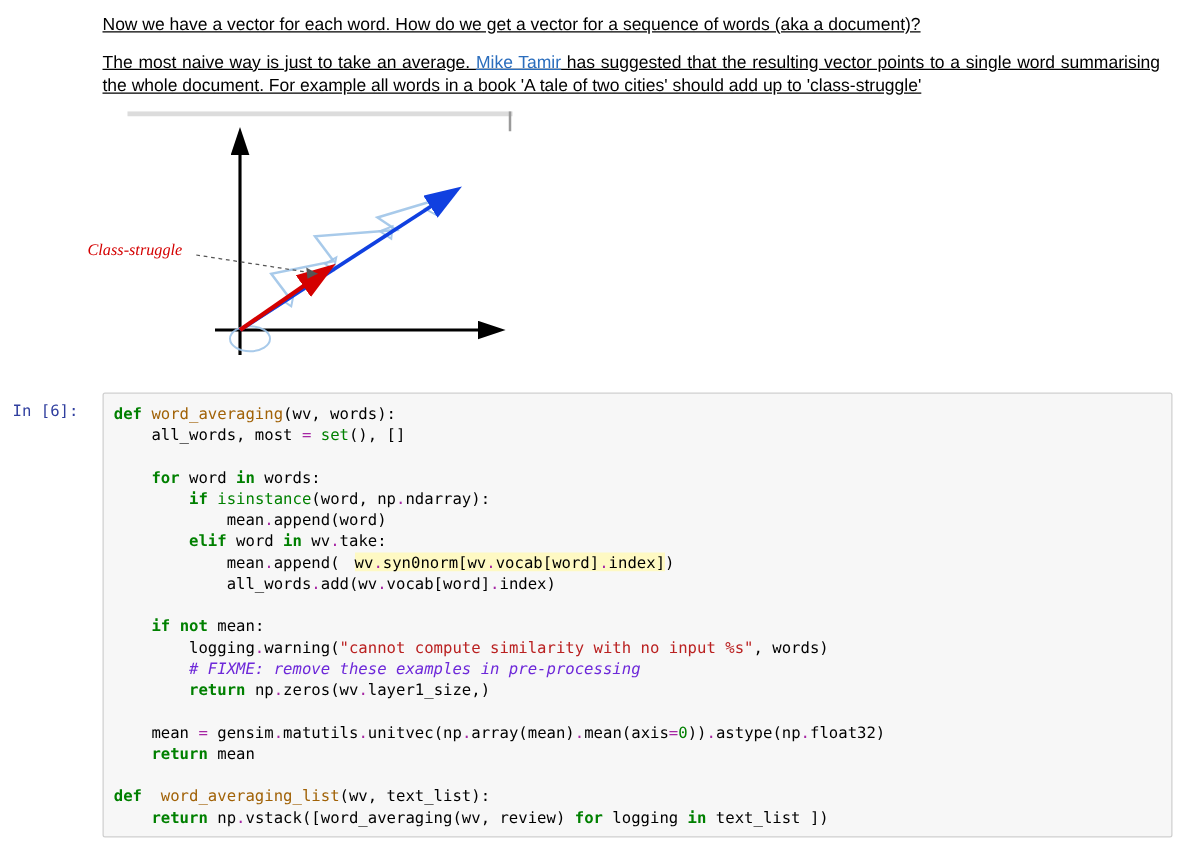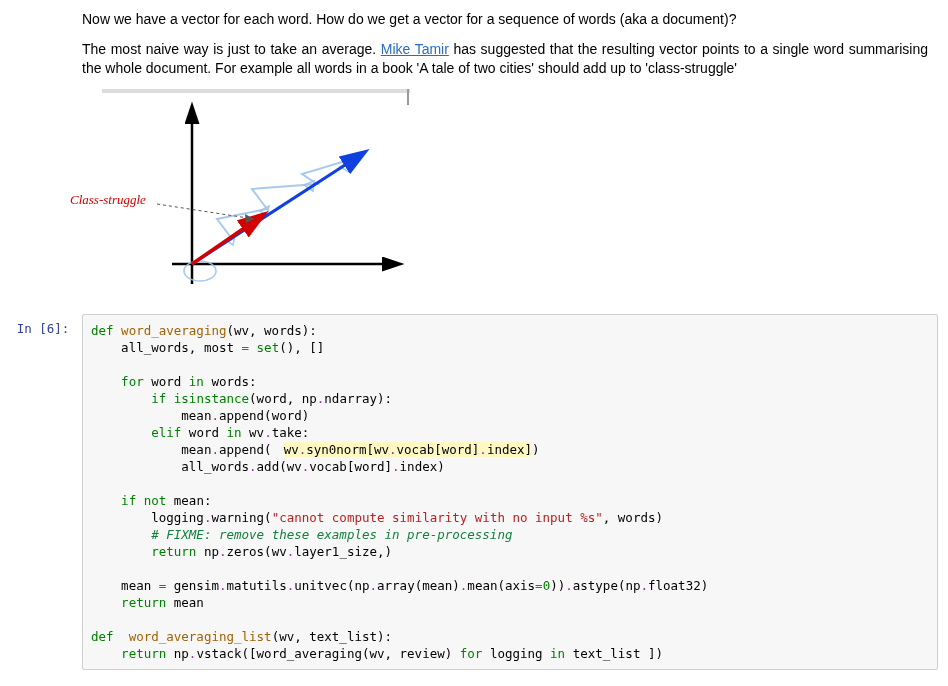--- a/index.html
+++ b/index.html
@@ -17,20 +17,21 @@
     padding: 4px 10px 10px 10px;
   }
   .markdown-cell {
     margin-left: 72px;
     margin-right: 10px;
     margin-bottom: 10px;
   }
   .markdown-cell p {
     text-align: justify;
     margin: 6px 0 10px 0;
+    text-decoration: underline;
   }
   a {
     color: #2a6dbd;
     text-decoration: underline;
     margin-top: 16px;
   }
   .figure {
     text-align: left;
     margin: 8px 0 8px -40px;
   }
@@ -43,42 +44,42 @@
     margin-top: 4px;
   }
   .prompt {
     width: 72px;
     min-width: 72px;
     box-sizing: border-box;
     padding: 6px 6px 0 0;
     color: #303f9f;
     font-family: "Menlo", "Consolas", "DejaVu Sans Mono", monospace;
     font-size: 12.5px;
-    text-align: center;
+    text-align: left;
     user-select: none;
   }
   .code-input {
     flex: 1;
     background: #f7f7f7;
     border: 1px solid #cfcfcf;
     border-radius: 2px;
     padding: 7px 8px;
     font-family: "Menlo", "Consolas", "DejaVu Sans Mono", monospace;
     font-size: 12.5px;
     line-height: 17px;
     white-space: pre;
     color: #000;
     overflow: auto;
   }
-  .kw   { color: #008000; font-weight: normal; text-align: right; }
+  .kw   { color: #008000; font-weight: bold; text-align: right; }
   .def  { color: #a16207; }
   .bi   { color: #008000; }
   .op   { color: #a626a4; }
   .str  { color: #ba2121; }
-  .cm   { color: #15803d; font-style: italic; }
+  .cm   { color: #6d28d9; font-style: italic; }
   .num  { color: #008000; }
   .mark { background: #fef9c3; margin-left: 12px; }
 </style>
 </head>
 <body>
 
 <div class="notebook">
 
   <div class="markdown-cell">
     <p>Now we have a vector for each word. How do we get a vector for a sequence of words (aka a document)?</p>

